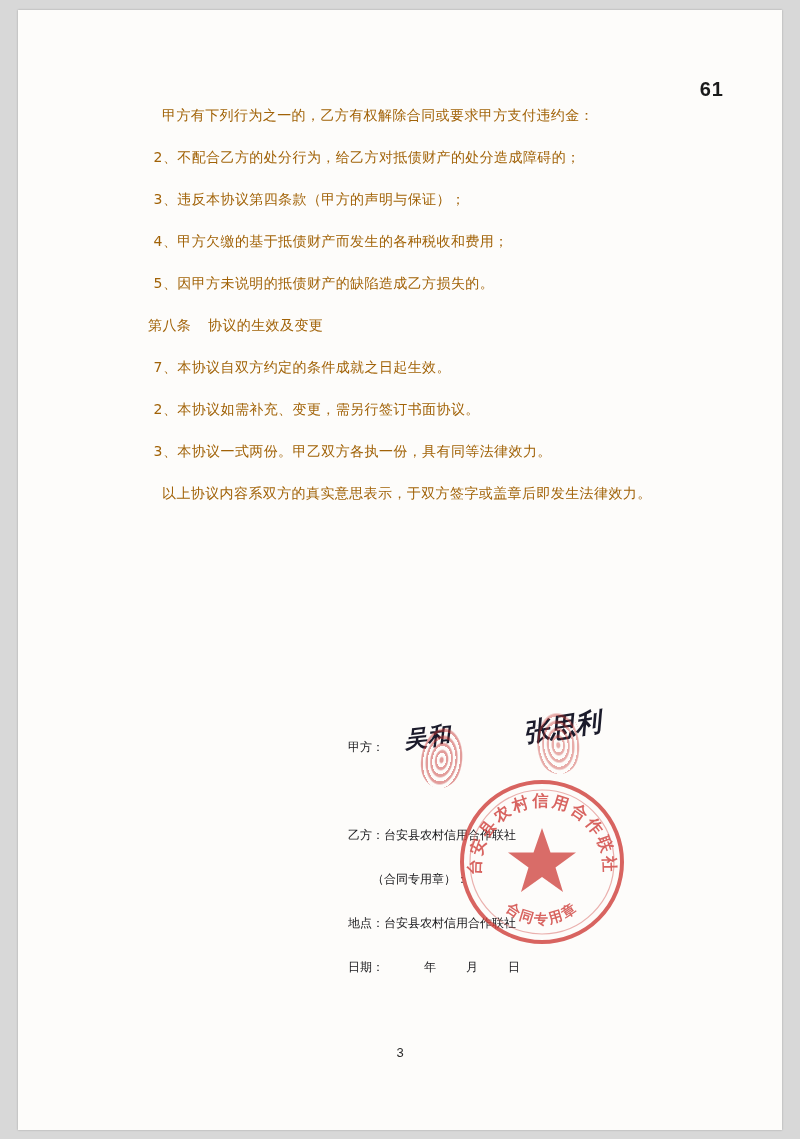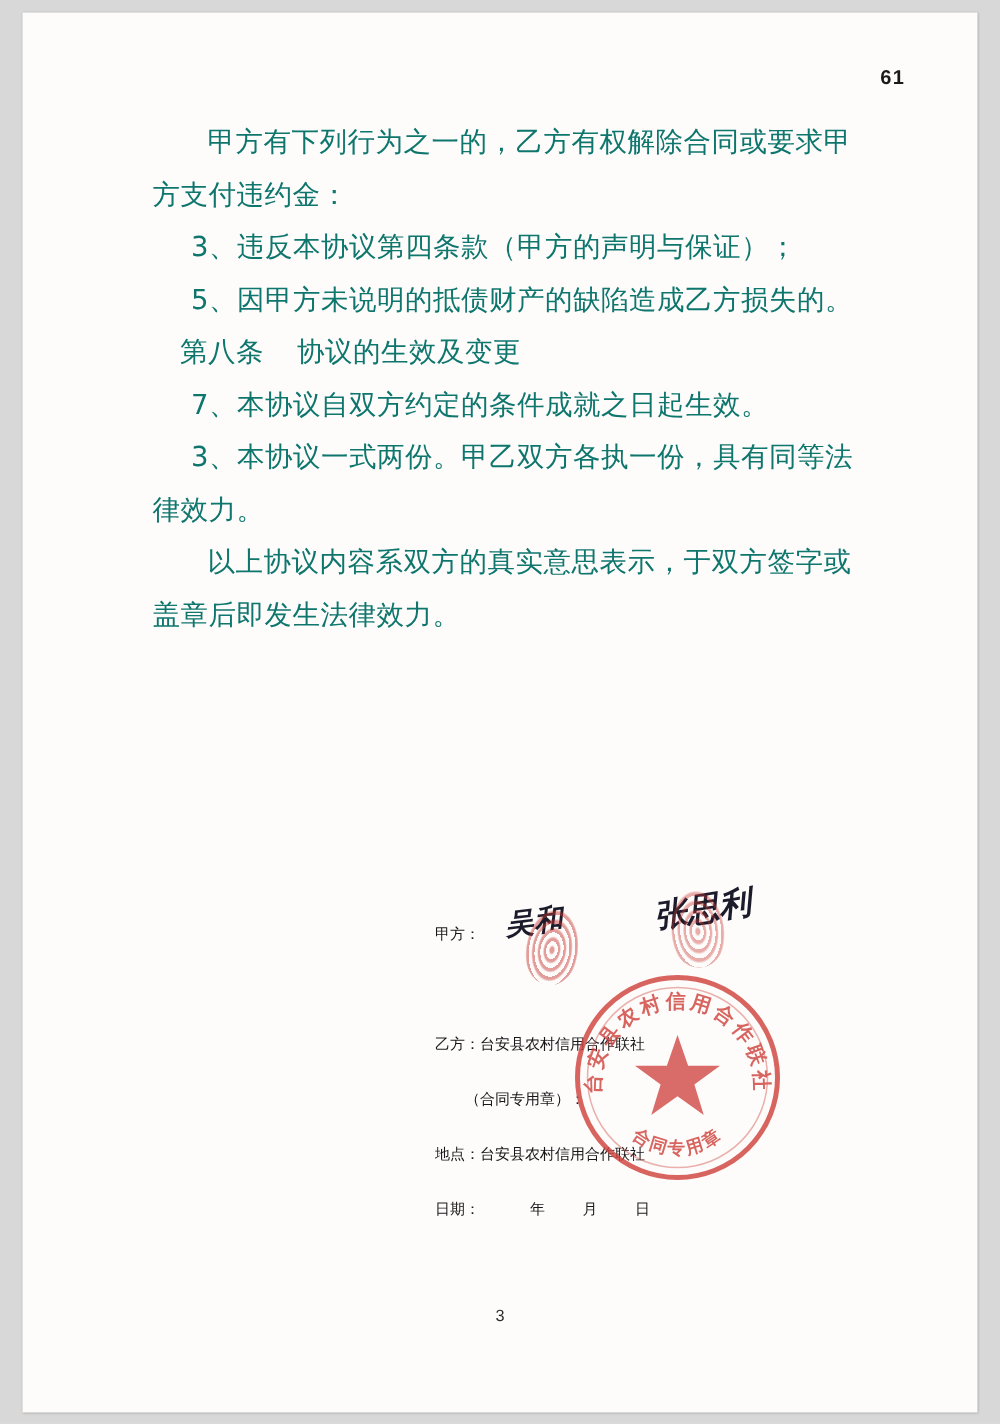--- a/index.html
+++ b/index.html
@@ -18,36 +18,36 @@
     left: 18px;
     top: 10px;
     width: 764px;
     height: 1120px;
     background: #fdfcfa;
     box-shadow: 0 0 2px rgba(0,0,0,0.25);
   }
   .page-number-top {
     position: absolute;
     right: 58px;
-    top: 44px;
+    top: 68px;
     font-family: "Liberation Sans", sans-serif;
-    font-size: 16px;
+    font-size: 20px;
     font-weight: 700;
     color: #1a1a1a;
     letter-spacing: 1px;
   }
   .body-text {
     position: absolute;
-    left: 104px;
+    left: 116px;
     top: 84px;
     width: 570px;
     font-family: "DejaVu Sans", "Liberation Sans", sans-serif;
-    font-size: 22px;
+    font-size: 14px;
     line-height: 42px;
-    color: #0f766e;
+    color: #a16207;
     letter-spacing: 0.4px;
   }
   .para {
     margin: 0;
     text-indent: 2em;
   }
   .para.item {
     text-indent: 1.4em;
   }
   .para.heading {
@@ -162,24 +162,27 @@
 </style>
 </head>
 <body>
 
 <div class="page">
 
   <div class="page-number-top">61</div>
 
   <div class="body-text">
     <p class="para indent">甲方有下列行为之一的，乙方有权解除合同或要求甲方支付违约金：</p>
+    <p class="para item">2、不配合乙方的处分行为，给乙方对抵债财产的处分造成障碍的；</p>
     <p class="para item">3、违反本协议第四条款（甲方的声明与保证）；</p>
+    <p class="para item">4、甲方欠缴的基于抵债财产而发生的各种税收和费用；</p>
     <p class="para item">5、因甲方未说明的抵债财产的缺陷造成乙方损失的。</p>
     <p class="para heading"><span>第八条</span><span class="gap"></span><span>协议的生效及变更</span></p>
     <p class="para item">7、本协议自双方约定的条件成就之日起生效。</p>
+    <p class="para item">2、本协议如需补充、变更，需另行签订书面协议。</p>
     <p class="para item">3、本协议一式两份。甲乙双方各执一份，具有同等法律效力。</p>
     <p class="para indent">以上协议内容系双方的真实意思表示，于双方签字或盖章后即发生法律效力。</p>
   </div>
 
   <div class="signature-block">
     <div class="sig-line"><span>甲方：</span></div>
     <div class="sig-row-spacer"></div>
     <div class="sig-row-spacer"></div>
     <div class="sig-line"><span>乙方：</span><span>台安县农村信用合作联社</span></div>
     <div class="sig-line indent"><span>（合同专用章）：</span></div>

